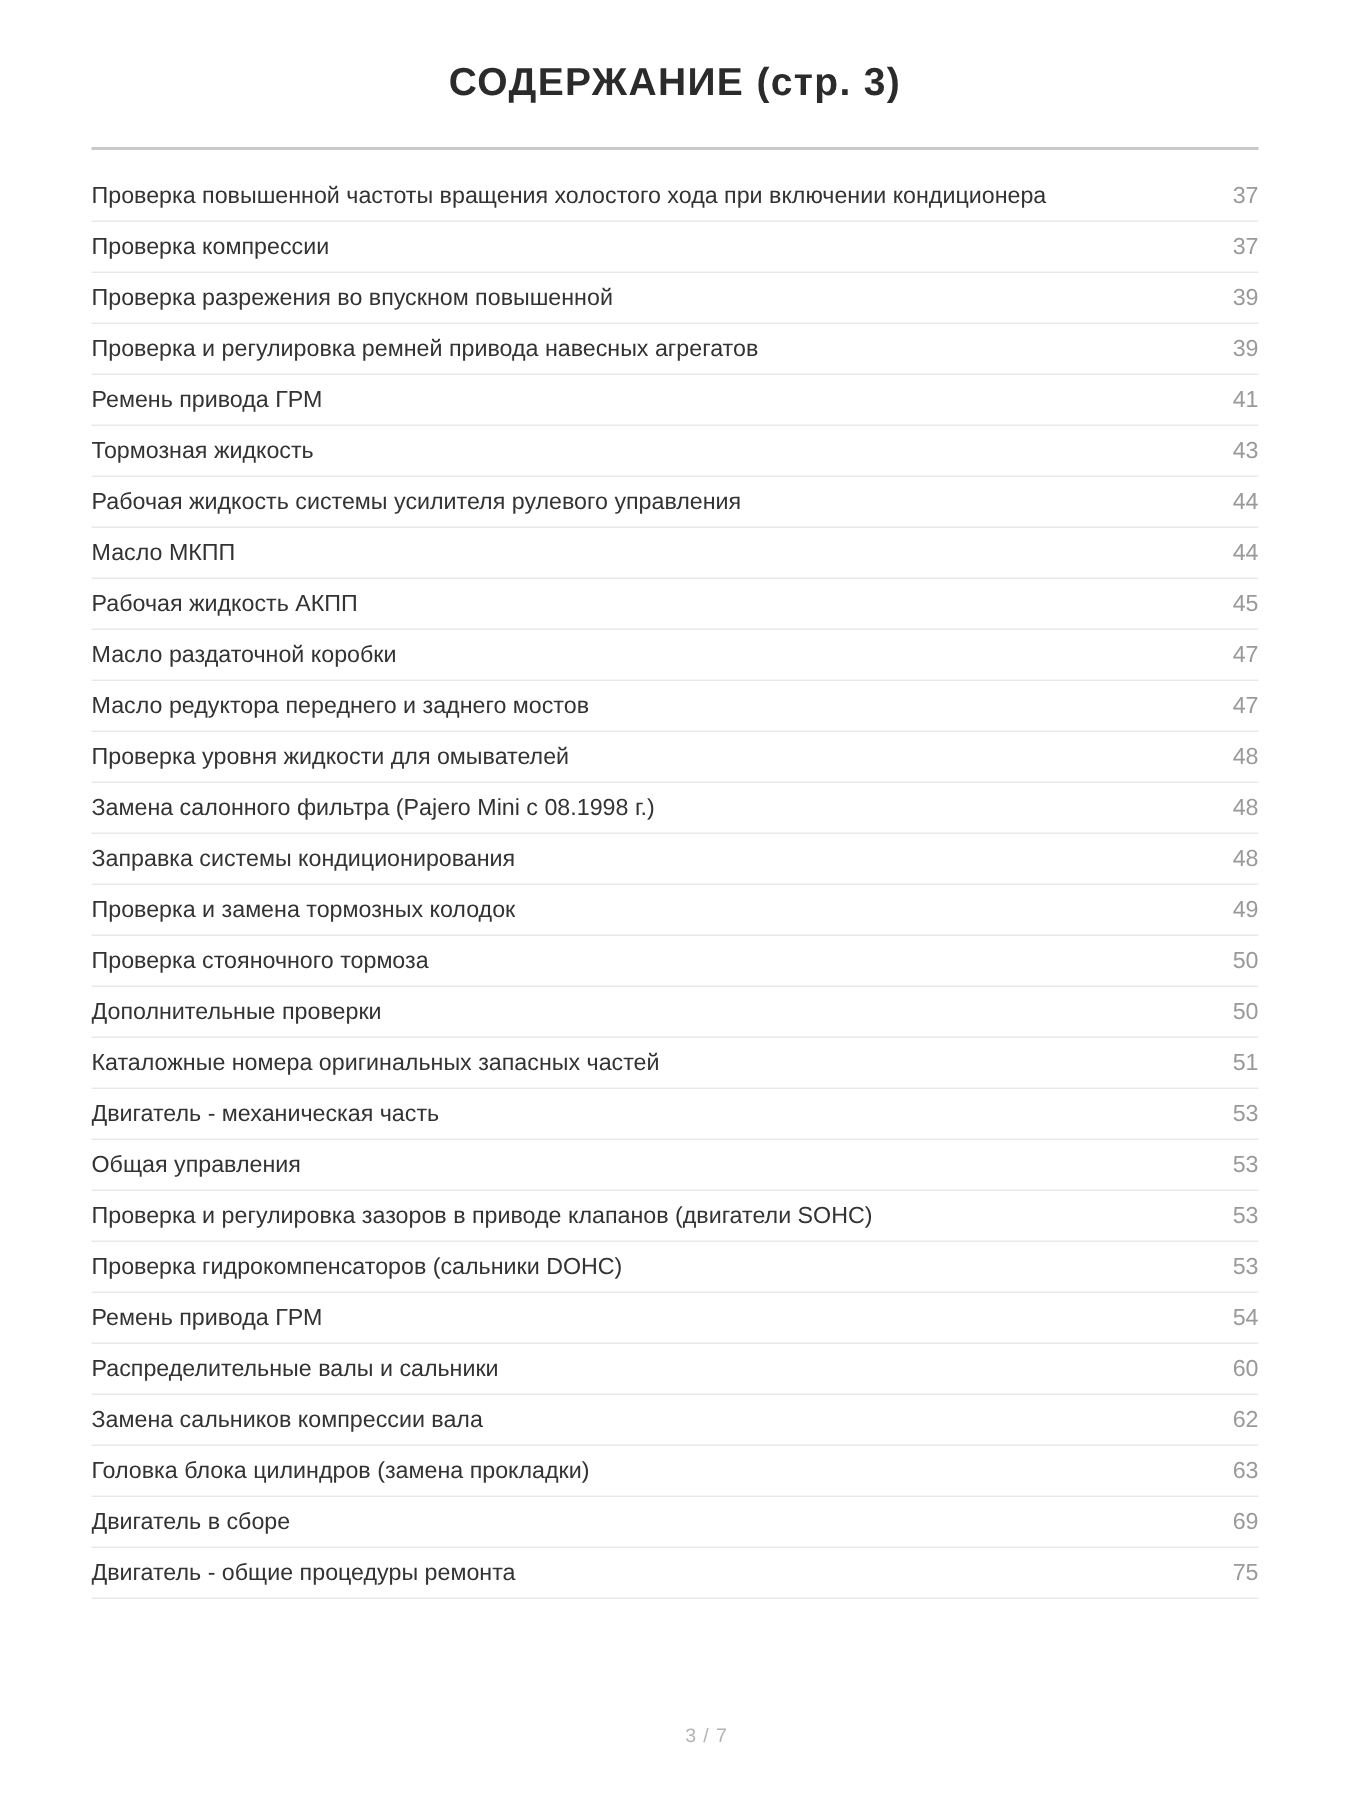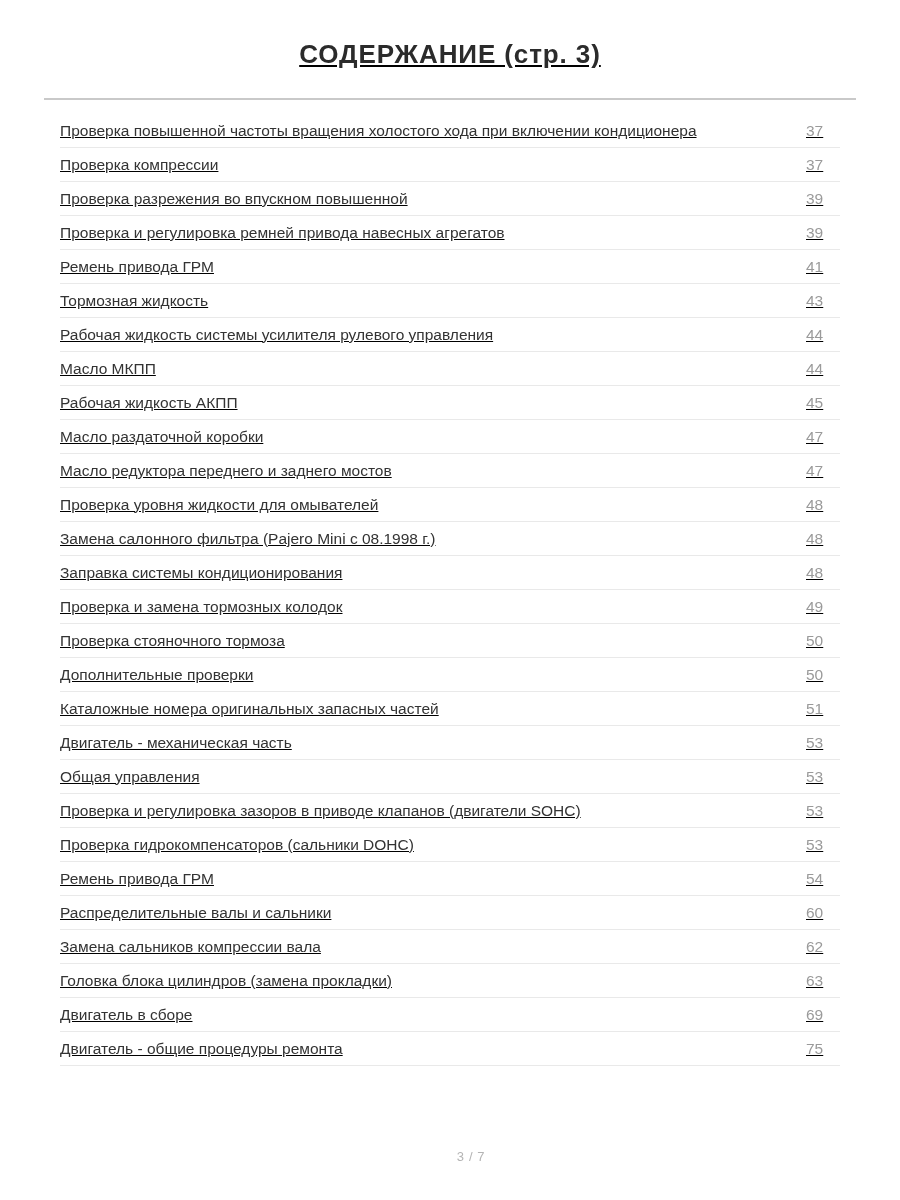--- a/index.html
+++ b/index.html
@@ -13,24 +13,23 @@
     font-family: "Liberation Sans", "DejaVu Sans", sans-serif;
     -webkit-font-smoothing: antialiased;
     overflow: hidden;
   }
 
   .page {
     position: relative;
     width: 900px;
     height: 1200px;
     box-sizing: border-box;
-    padding: 0 44px;
+    padding: 0 61px;
     display: flex;
     flex-direction: column;
-    text-decoration: underline;
   }
 
   
   .toc-title {
     margin: 0;
     padding-top: 38px;
     text-align: center;
     font-size: 26px;
     font-weight: bold;
     letter-spacing: 0.9px;
@@ -41,21 +40,21 @@
   
   .title-rule {
     margin-top: 27px;
     height: 2px;
     background: #c9c9c9;
     width: 100%;
   }
 
   
   .toc-list {
-    margin: 16px;
+    margin: 0;
     padding: 0;
     list-style: none;
     margin-top: 14px;
   }
 
   .toc-row {
     display: flex;
     align-items: baseline;
     height: 34px;
     border-bottom: 1px solid #e9e9e9;
@@ -68,20 +67,21 @@
     color: #333333;
     line-height: 33px;
     white-space: nowrap;
     overflow: hidden;
     text-overflow: ellipsis;
   }
 
   .toc-entry-page {
     flex: 0 0 auto;
     min-width: 34px;
+    text-align: right;
     font-size: 15.5px;
     color: #9a9a9a;
     line-height: 33px;
     padding-left: 10px;
   }
 
   
   .page-footer {
     position: absolute;
     left: 0;

